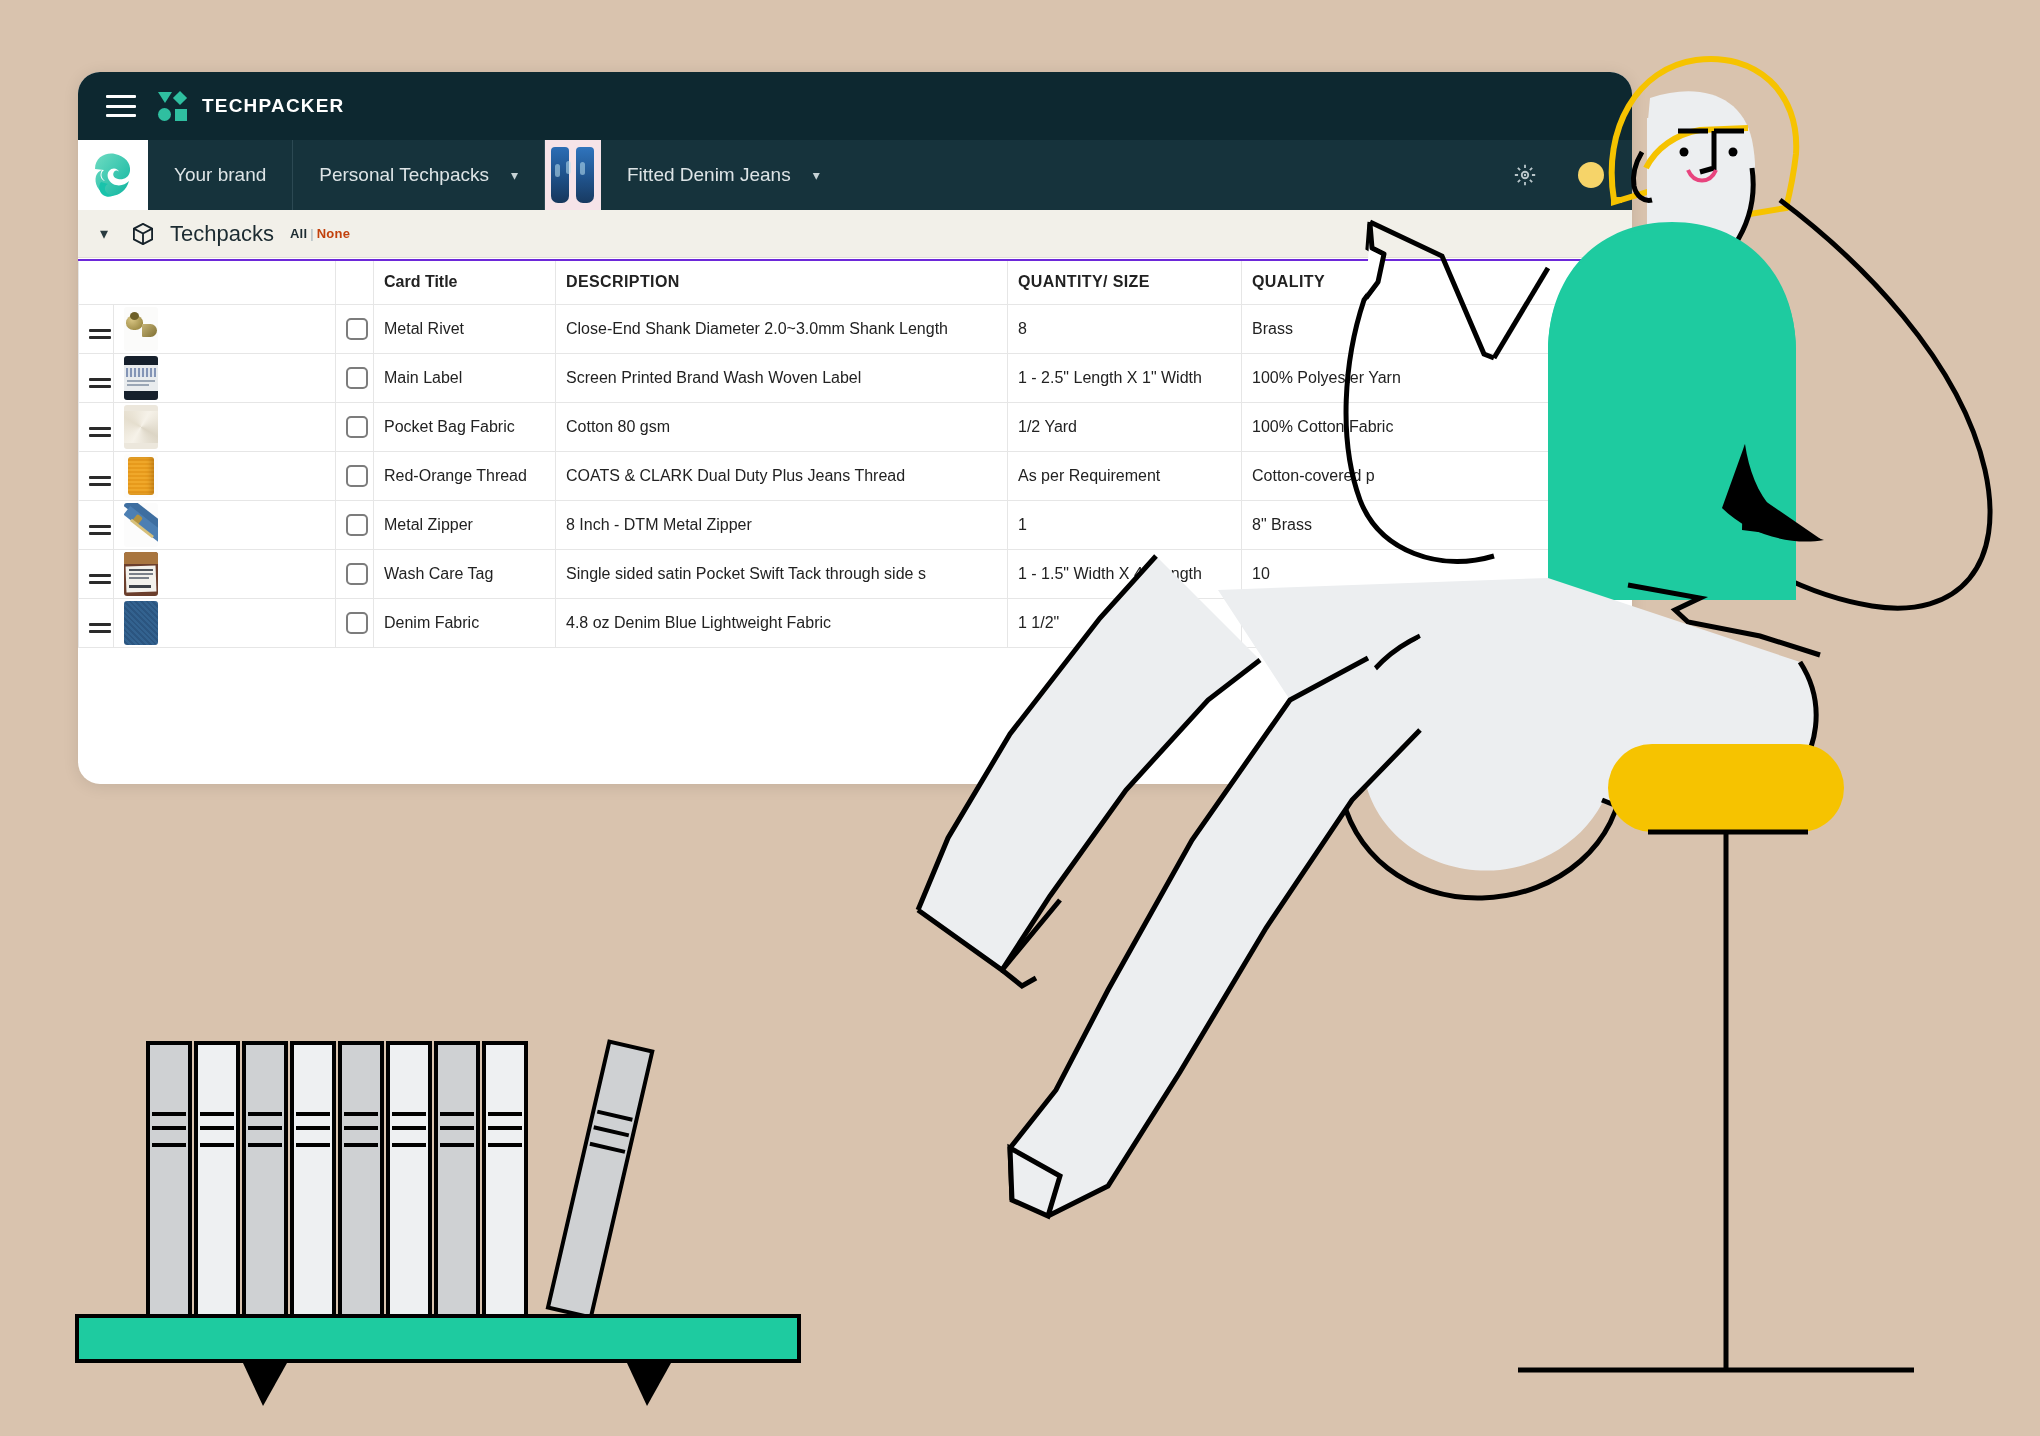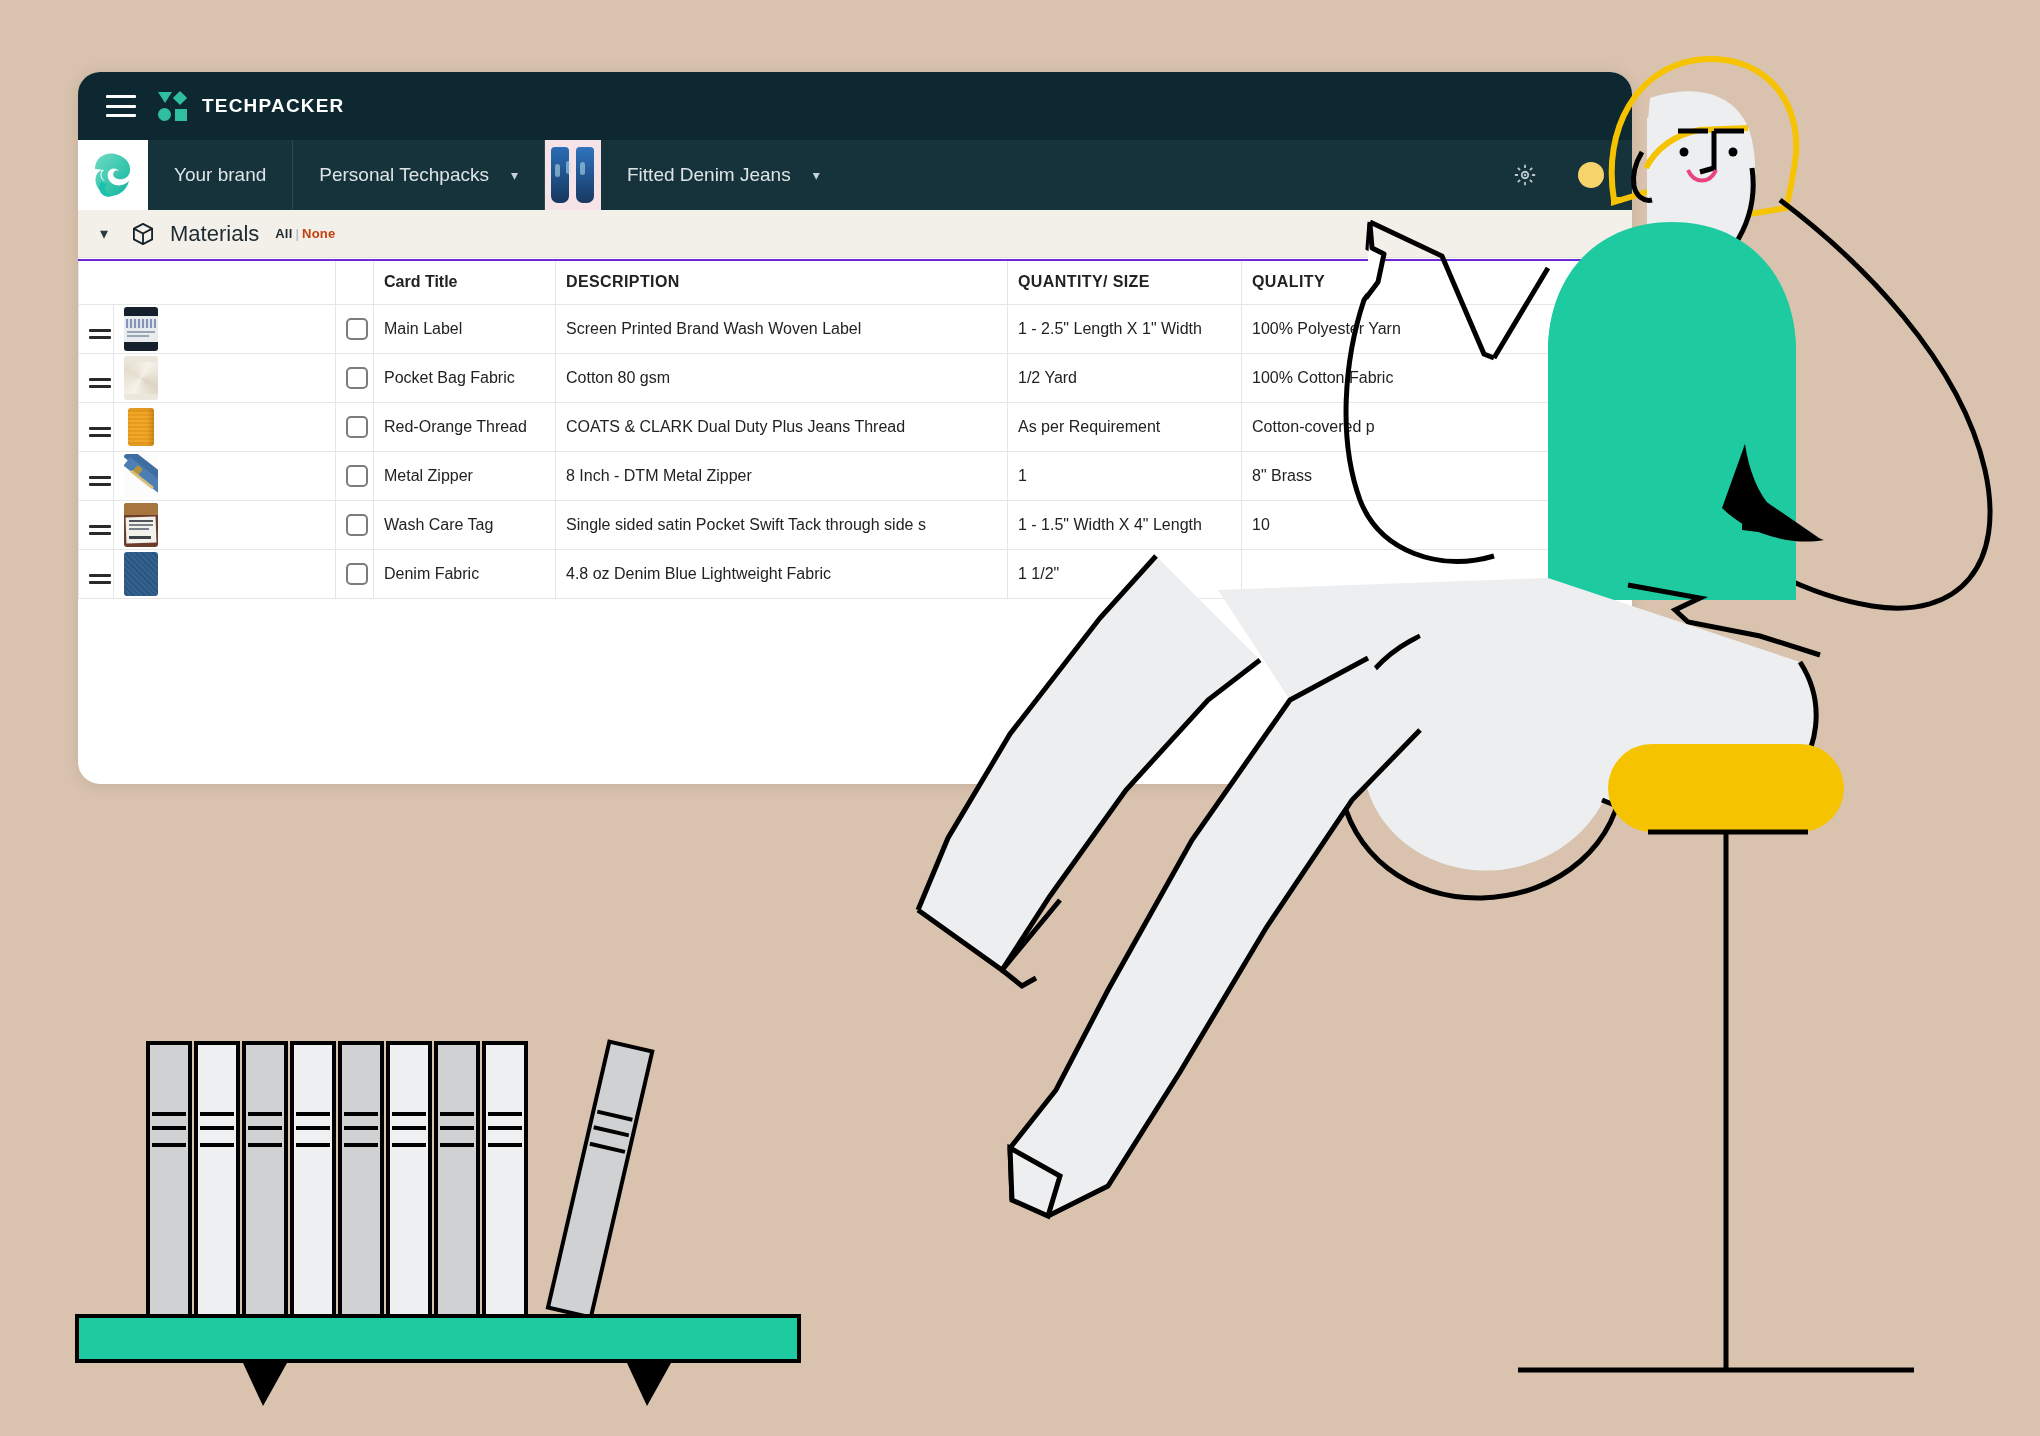--- a/index.html
+++ b/index.html
@@ -246,21 +246,21 @@
     </div>
 
     <div class="section-head">
       <span class="sec-chev">▾</span>
       <span class="cube-icon">
         <svg width="26" height="26" viewBox="0 0 24 24" fill="none" stroke="#16222a" stroke-width="1.7" stroke-linejoin="round">
           <path d="M12 2.6 20.4 7v10L12 21.4 3.6 17V7z"></path>
           <path d="M3.6 7 12 11.6 20.4 7M12 11.6v9.8"></path>
         </svg>
       </span>
-      <span class="sec-title">Materials</span>
+      <span class="sec-title">Techpacks</span>
       <span class="sel-links">
         <span>All</span><span class="sep">|</span><span class="none">None</span>
       </span>
     </div>
 
     <div class="tbl-wrap">
       <table class="mat">
         <colgroup>
           <col class="c-drag">
             <col class="c-thumb">
@@ -281,20 +281,40 @@
           </tr>
         </thead>
         <tbody id="tbody">
             <tr>
               <td class="drag"><div class="dragh">
                   <i></i>
                   <i></i>
                 </div></td>
               <td class="thumb">
                 <div class="th-img">
+                  <div style="width:100%;height:100%;background:#fbfbfa;position:relative;">
+                    <div style="position:absolute;left:2px;top:8px;width:17px;height:15px;border-radius:50% 50% 45% 45%;background:radial-gradient(circle at 35% 30%,#d8c583,#8d7b35);"></div>
+                    <div style="position:absolute;left:6px;top:5px;width:9px;height:8px;border-radius:50%;background:#6d5f28;"></div>
+                    <div style="position:absolute;left:18px;top:17px;width:15px;height:13px;border-radius:2px 12px 12px 2px;background:linear-gradient(135deg,#c6b477,#7d6d30);"></div>
+                  </div>
+                </div>
+              </td>
+              <td class="chk"><span class="cbox"></span></td>
+              <td class="title">Metal Rivet</td>
+              <td>Close-End  Shank Diameter 2.0~3.0mm Shank Length</td>
+              <td>8</td>
+              <td>Brass</td>
+            </tr>
+            <tr>
+              <td class="drag"><div class="dragh">
+                  <i></i>
+                  <i></i>
+                </div></td>
+              <td class="thumb">
+                <div class="th-img">
                   <div style="width:100%;height:100%;background:#e9ecee;position:relative;">
                     <div style="position:absolute;left:0;top:0;width:100%;height:9px;background:#16202c;"></div>
                     <div style="position:absolute;left:0;bottom:0;width:100%;height:9px;background:#16202c;"></div>
                     <div style="position:absolute;left:2px;top:12px;width:30px;height:9px;background:repeating-linear-gradient(90deg,#6a7fa8 0 2px,#dde3ec 2px 4px);opacity:.8;"></div>
                     <div style="position:absolute;left:3px;top:24px;width:28px;height:2px;background:#9aa6b5;"></div>
                     <div style="position:absolute;left:3px;top:28px;width:22px;height:2px;background:#9aa6b5;"></div>
                   </div>
                 </div>
               </td>
               <td class="chk"><span class="cbox"></span></td>

